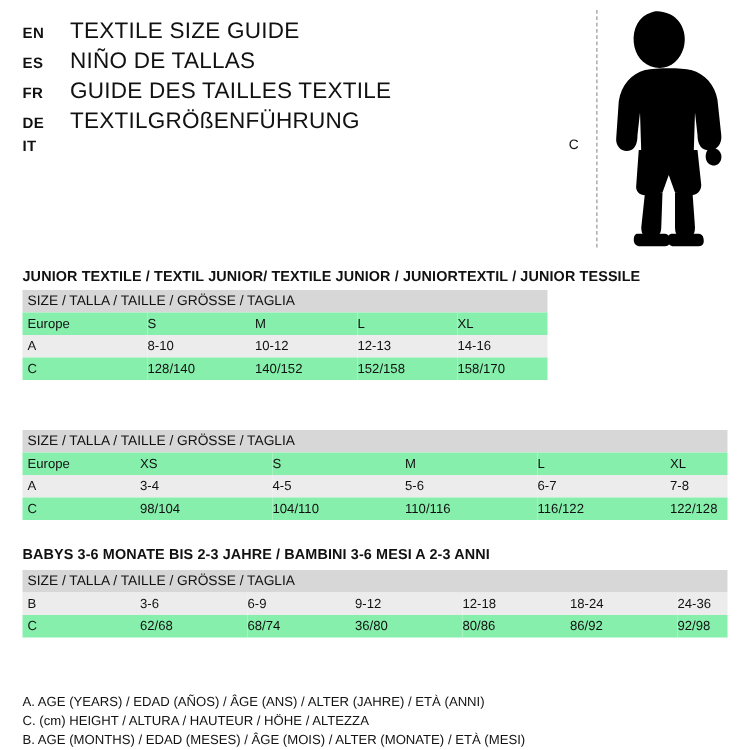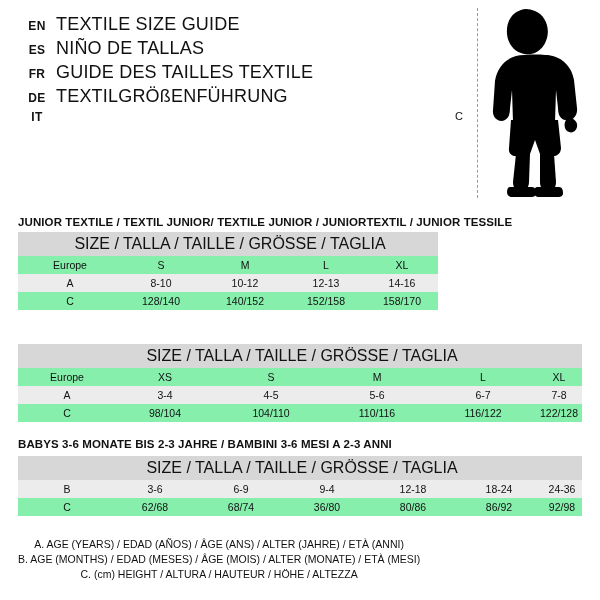--- a/index.html
+++ b/index.html
@@ -12,21 +12,20 @@
     background: #ffffff;
     font-family: "Liberation Sans", sans-serif;
     color: #1a1a1a;
     overflow: hidden;
   }
   .page {
     position: relative;
     width: 600px;
     height: 600px;
     box-sizing: border-box;
-    text-align: center;
   }
 
   
   .lang-block {
     position: absolute;
     top: 14px;
     left: 18px;
     width: 430px;
   }
   .lang-row {
@@ -95,40 +94,40 @@
     font-size: 10.5px;
     color: #111;
   }
   .tbl td {
     padding: 3px 0 3px 0;
     vertical-align: middle;
     white-space: nowrap;
   }
   .hdr td {
     background: #d7d7d7;
-    font-size: 16px;
+    font-size: 11px;
     font-weight: normal;
     padding-left: 4px;
     color: #111;
   }
   .row-shade td {
     background: #ececec;
   }
   .row-white td {
     background: #86efac;
   }
   .cell-label {
     padding-left: 4px !important;
   }
 
   
   .legend {
     position: absolute;
     left: 18px;
-    bottom: 18px;
+    bottom: 0;
     font-size: 10.5px;
     line-height: 15px;
     color: #111;
   }
   .legend div {
     white-space: nowrap;
   }
 </style>
 </head>
 <body>
@@ -249,36 +248,36 @@
 
   <table class="tbl" style="top:456px; left:18px; width:564px;">
     <tbody>
         <tr class="hdr">
       <td colspan="7">SIZE / TALLA / TAILLE / GRÖSSE / TAGLIA</td>
     </tr>
     <tr class="row-shade">
       <td class="cell-label" style="width:90px;">B</td>
       <td style="width:86px;">3-6</td>
       <td style="width:86px;">6-9</td>
-      <td style="width:86px;">9-4</td>
+      <td style="width:86px;">9-12</td>
       <td style="width:86px;">12-18</td>
       <td style="width:86px;">18-24</td>
       <td>24-36</td>
     </tr>
     <tr class="row-white">
       <td class="cell-label">C</td>
       <td>62/68</td>
       <td>68/74</td>
       <td>36/80</td>
       <td>80/86</td>
       <td>86/92</td>
       <td>92/98</td>
     </tr>
   </tbody>
     </table>
 
   <div class="legend">
     <div>A. AGE (YEARS) / EDAD (AÑOS) / ÂGE (ANS) / ALTER (JAHRE) / ETÀ (ANNI)</div>
+    <div>C. (cm) HEIGHT / ALTURA / HAUTEUR / HÖHE / ALTEZZA</div>
     <div>B. AGE (MONTHS) / EDAD (MESES) / ÂGE (MOIS) / ALTER (MONATE) / ETÀ (MESI)</div>
-    <div>C. (cm) HEIGHT / ALTURA / HAUTEUR / HÖHE / ALTEZZA</div>
   </div>
 
 </div>
 
 </body></html>

